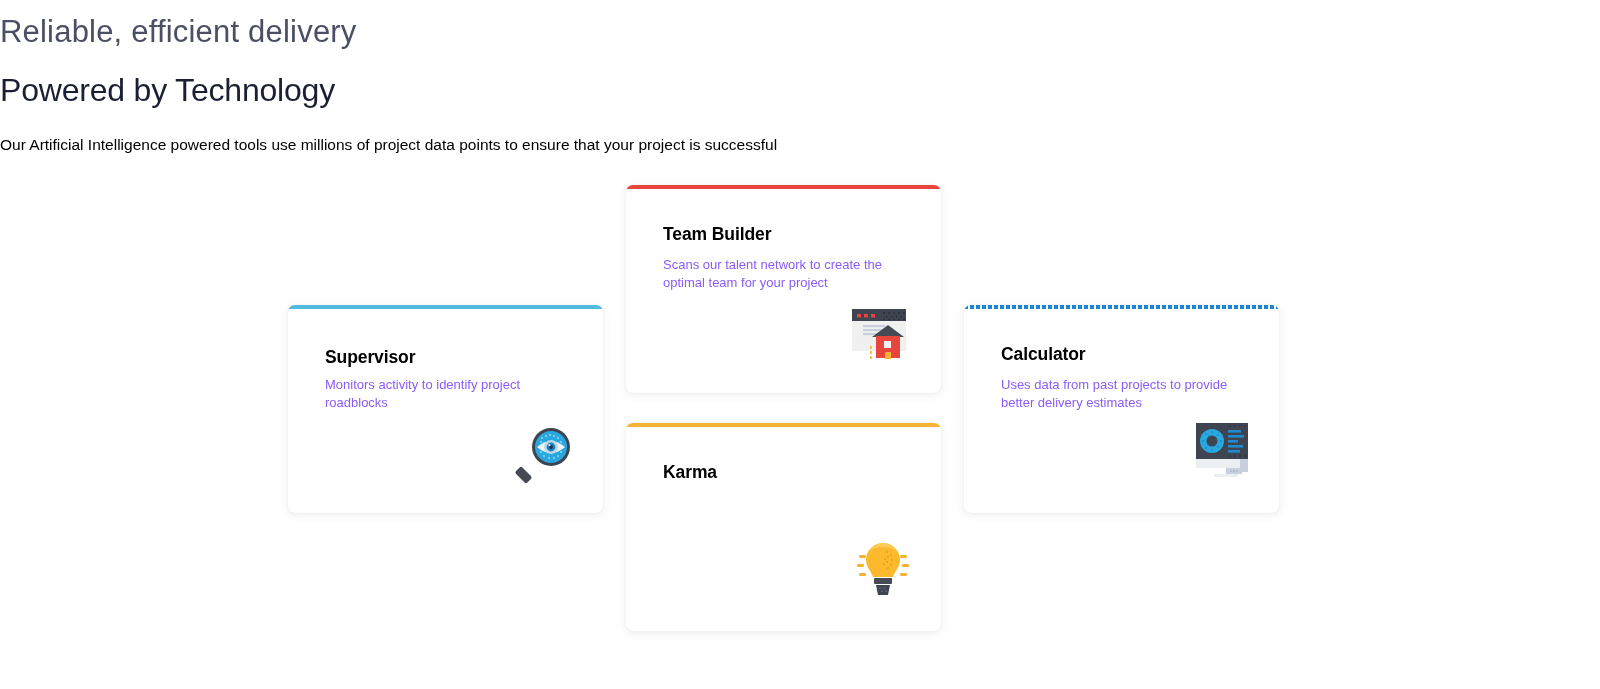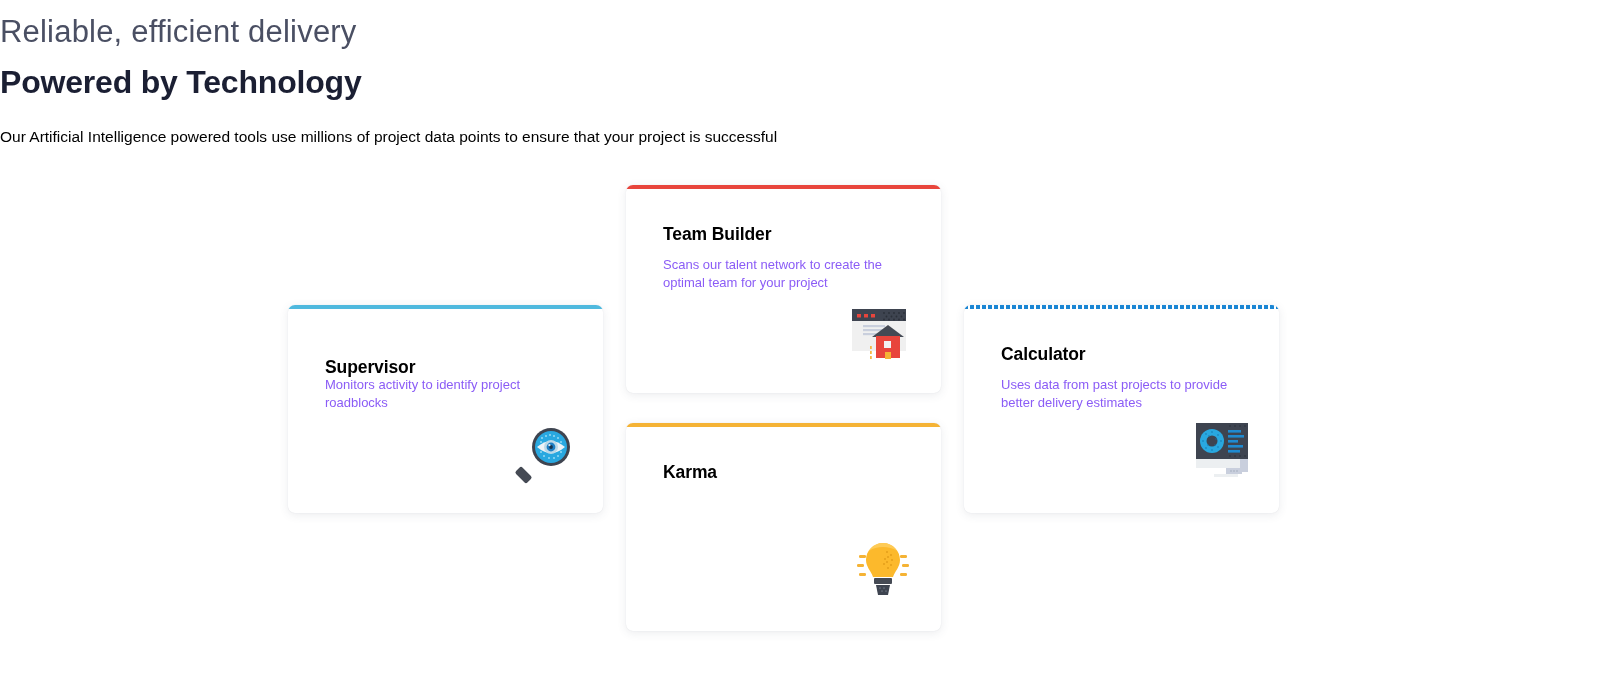--- a/index.html
+++ b/index.html
@@ -11,22 +11,22 @@
   }
   .page { position: relative; width: 1600px; height: 689px; }
 
   
   .header { position: absolute; left: 0; top: 0; width: 1600px; text-align: left; }
   .eyebrow {
     font-size: 31px; font-weight: 300; letter-spacing: 0.2px;
     color: #4a4f63; margin-top: 13px; line-height: 1.2;
   }
   .headline {
-    font-size: 32px; font-weight: 700; letter-spacing: -0.2px;
-    color: #1b1f33; margin-top: 13px; line-height: 1.2;
+    font-size: 32px; font-weight: 400; letter-spacing: -0.2px;
+    color: #1b1f33; margin-top: 21px; line-height: 1.2;
   }
   .subhead {
     font-size: 15.5px; font-weight: 400; color: #000000;
     margin-top: 24px; line-height: 1.4;
   }
 
   
   .card {
     position: absolute;
     background: #ffffff;
@@ -55,21 +55,21 @@
     line-height: 1.42; width: 245px;
   }
   .card-icon { position: absolute; }
 
   
   #card-supervisor  { left: 288px;  top: 305px; width: 315px; height: 208px; }
   #card-teambuilder { left: 626px;  top: 185px; width: 315px; height: 208px; }
   #card-karma       { left: 626px;  top: 423px; width: 315px; height: 208px; }
   #card-calculator  { left: 964px;  top: 305px; width: 315px; height: 208px; }
 
-  #card-supervisor  .card-title { top: 52px; }
+  #card-supervisor  .card-title { top: 42px; }
   #card-teambuilder .card-title { top: 39px; }
   #card-karma       .card-title { top: 39px; }
   #card-calculator  .card-title { top: 39px; }
 
   #card-supervisor  .card-desc  { top: 71px; }
   #card-teambuilder .card-desc  { top: 71px; width: 238px; }
   #card-karma       .card-desc  { top: 71px; width: 250px; }
   #card-calculator  .card-desc  { top: 71px; width: 248px; }
 
   #card-supervisor  .card-icon  { left: 225px; top: 118px; }

